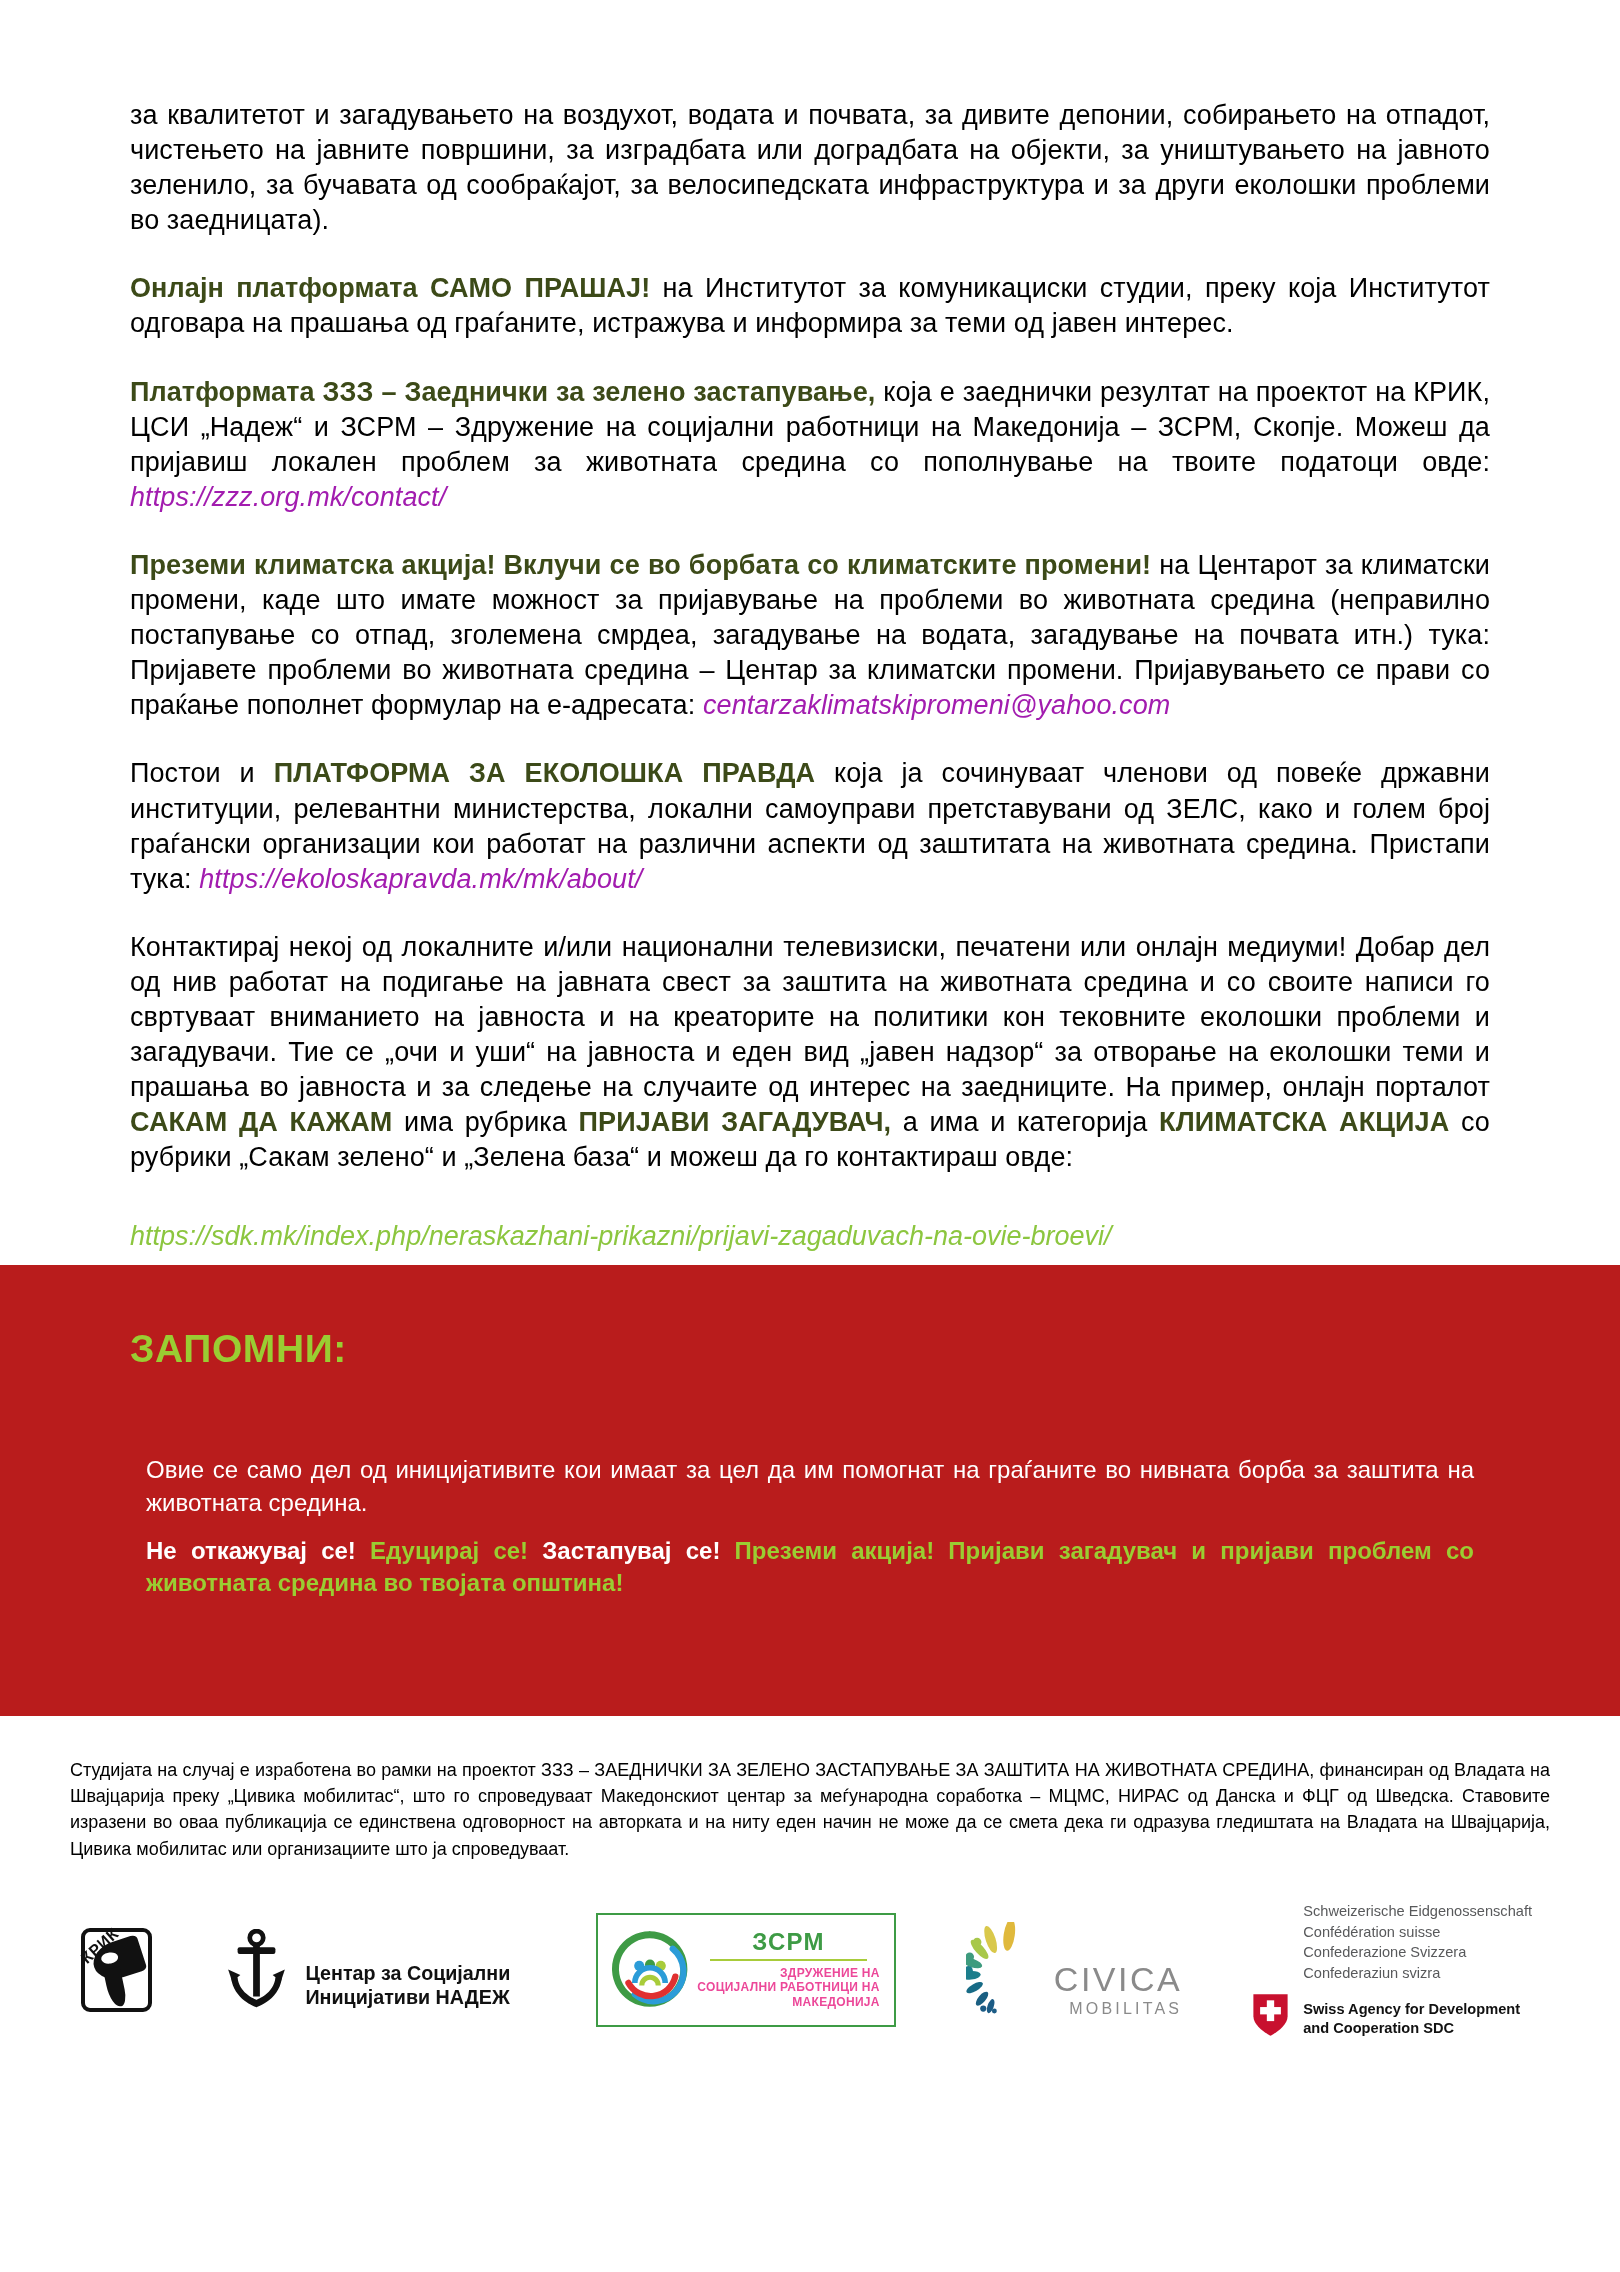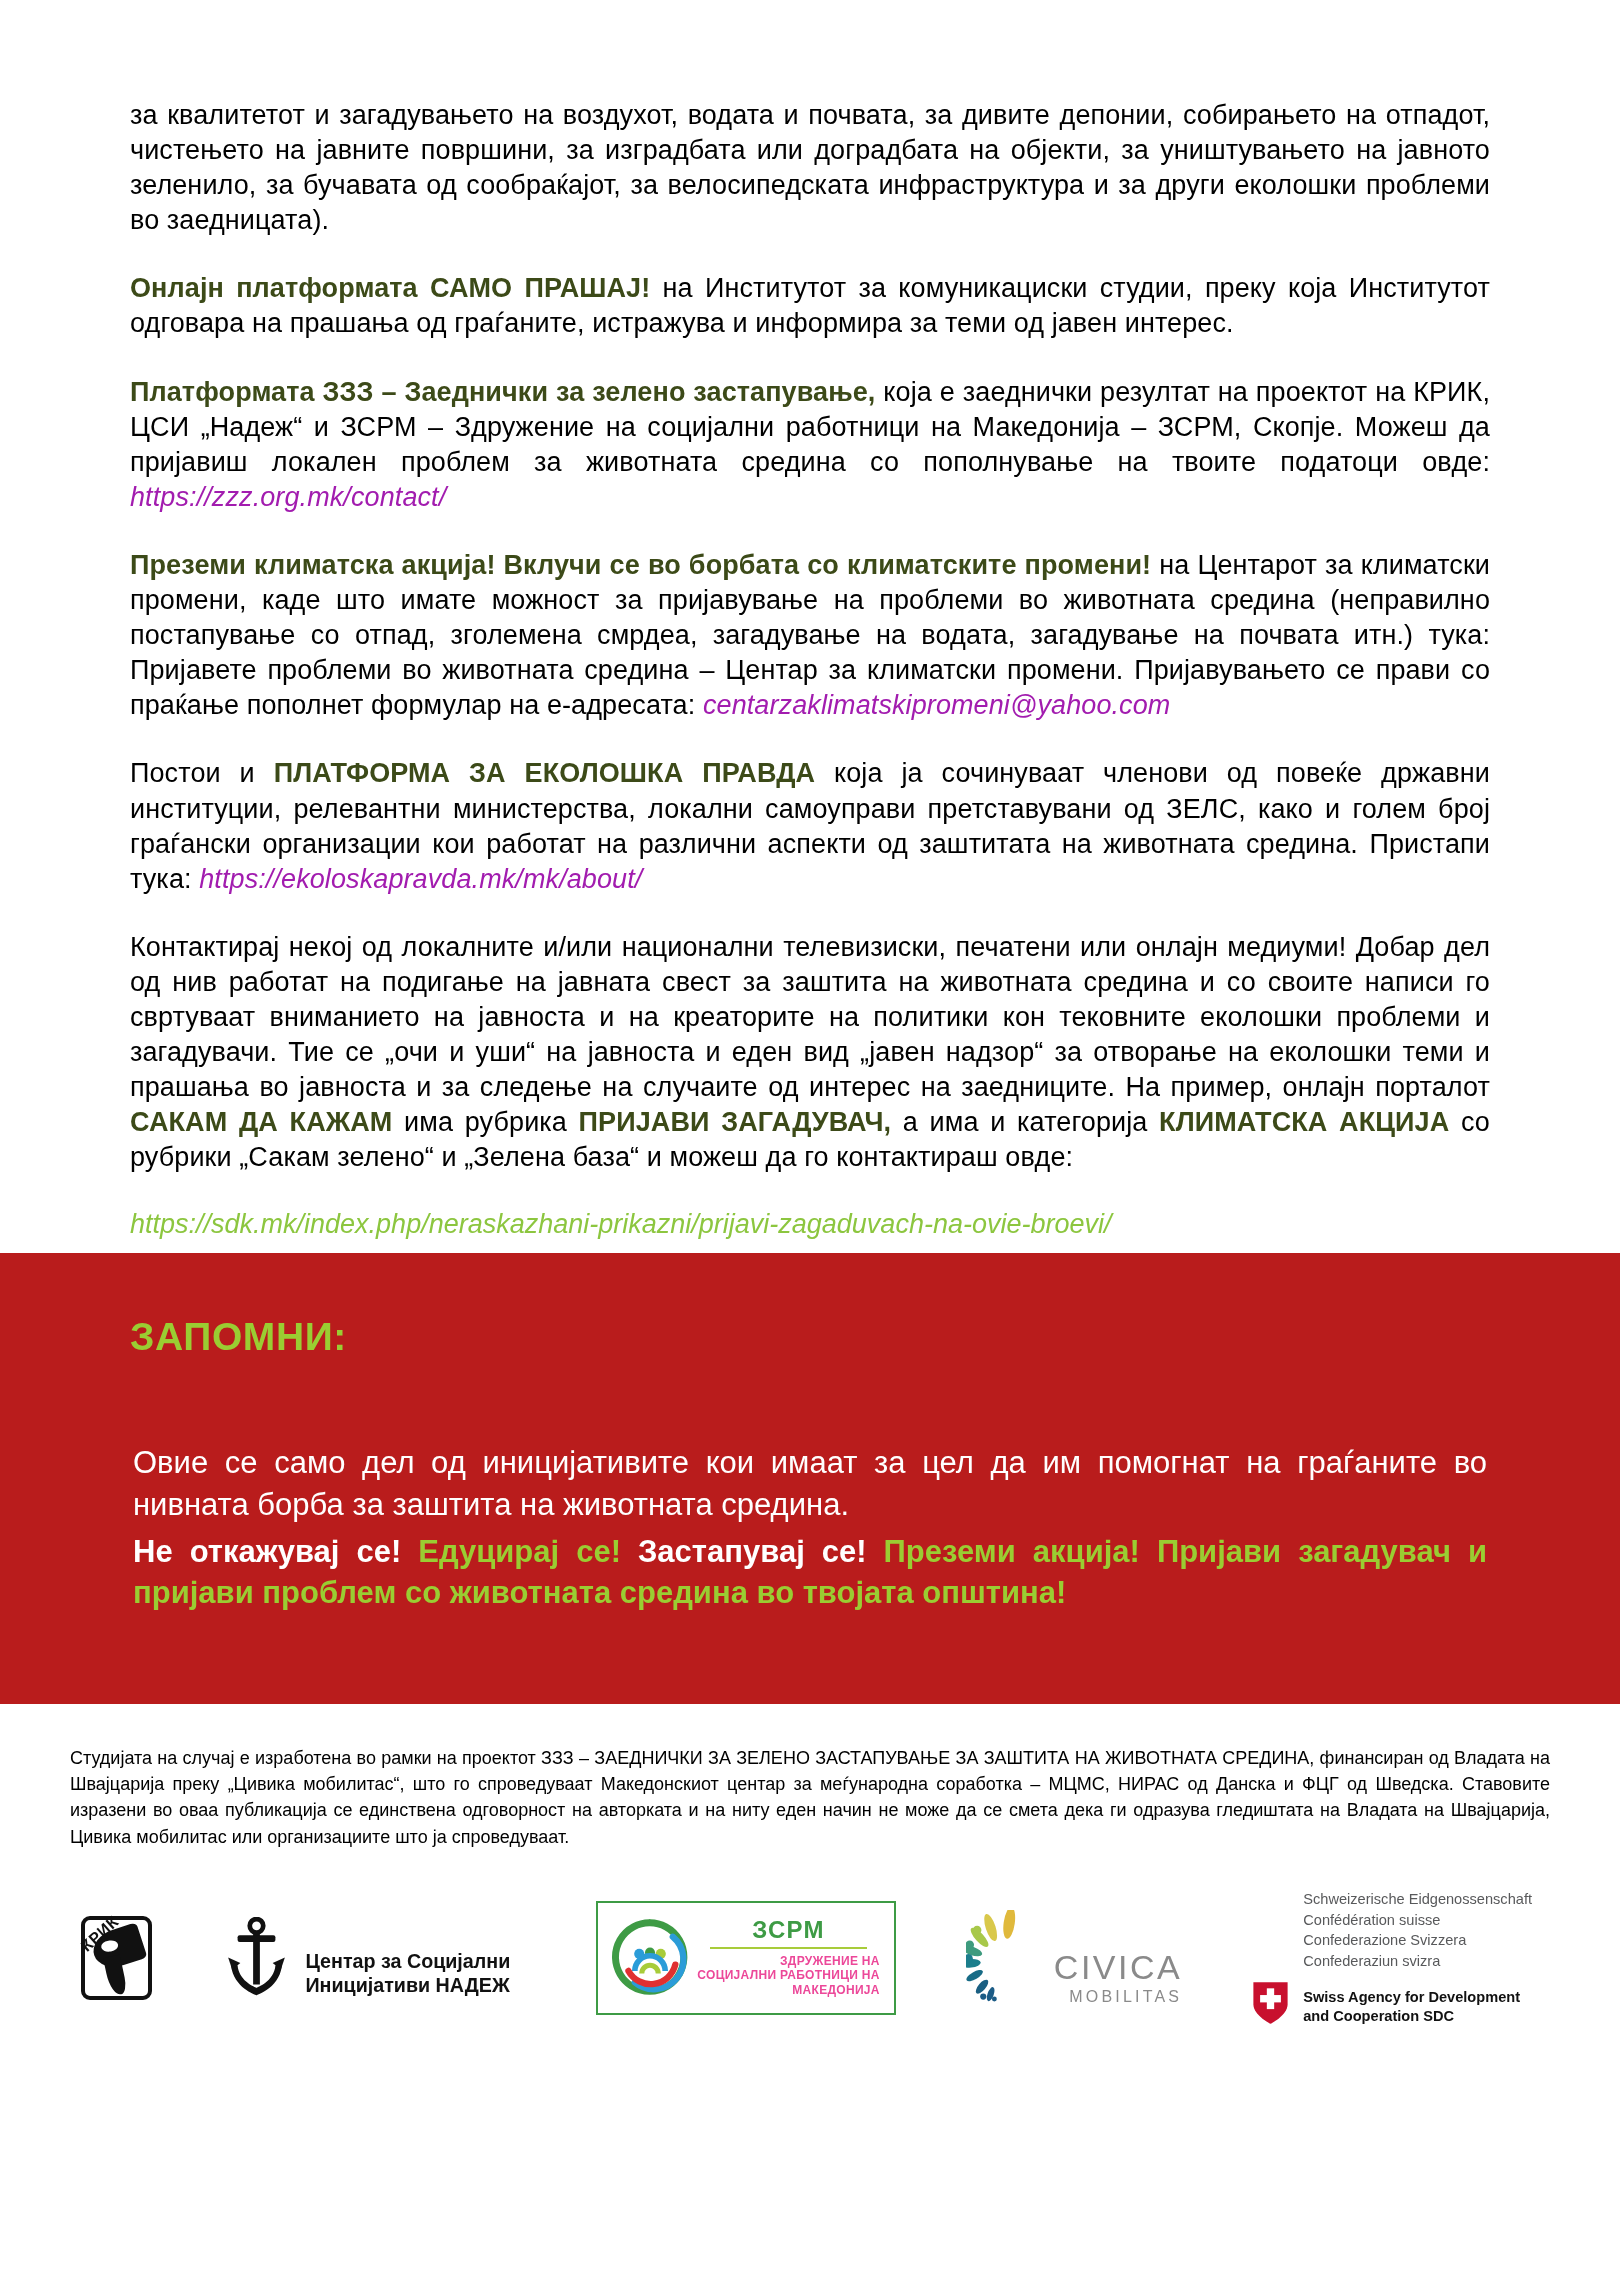--- a/index.html
+++ b/index.html
@@ -29,21 +29,21 @@
     padding: 98px 130px 0 130px;
   }
   p.para {
     margin: 0 0 33px 0;
     font-size: 27px;
     line-height: 1.30;
     text-align: justify;
     text-justify: inter-word;
     letter-spacing: 0.1px;
   }
-  p.para.tight { margin-bottom: 32px; }
+  p.para.tight { margin-bottom: 44px; }
   .bold-green {
     font-weight: bold;
     color: #3C4A18;
   }
   .link {
     color: #a21caf;
     font-style: italic;
   }
   .link-block {
     display: block;
@@ -68,23 +68,23 @@
     color: #9ACD32;
     font-size: 39px;
     font-weight: bold;
     letter-spacing: 0.6px;
     margin: 12.7px 0 0 0;
   }
   .callout-body {
     margin-top: 83px;
   }
   .callout-body p {
-    margin: 3px;
+    margin: 16px;
     color: #ffffff;
-    font-size: 31px;
+    font-size: 24px;
     line-height: 1.34;
     text-align: justify;
     text-justify: inter-word;
   }
   .cb-lime {
     color: #9ACD32;
     font-weight: bold;
   }
   .cb-white-bold {
     color: #ffffff;

